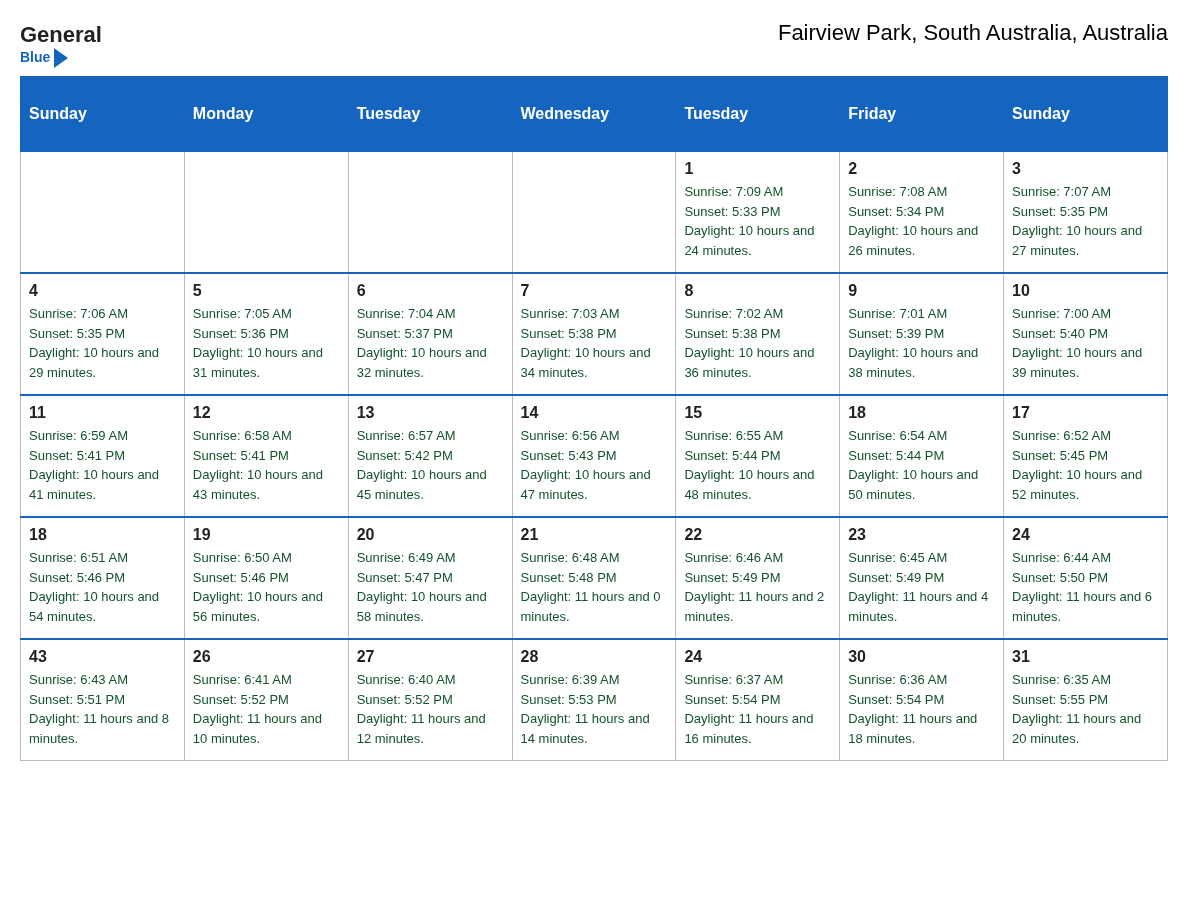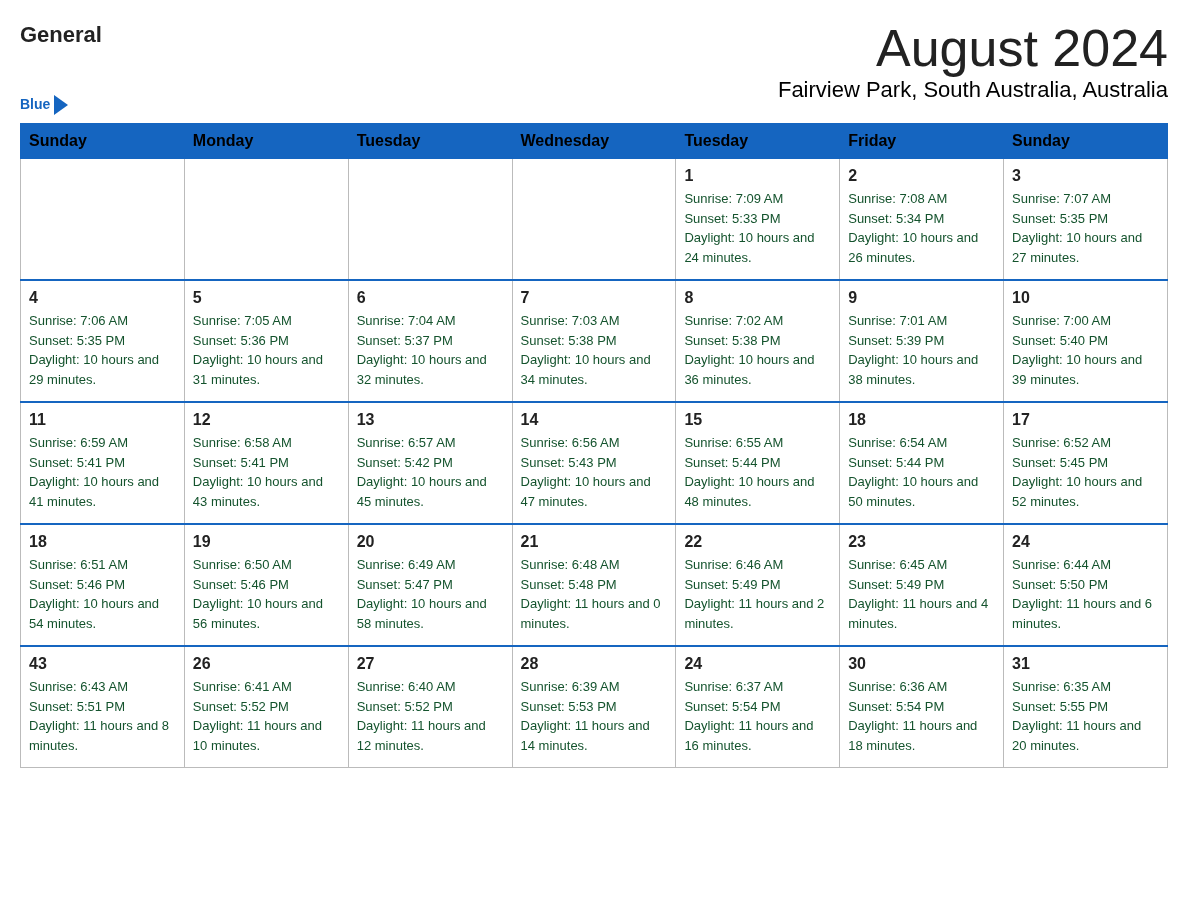--- a/index.html
+++ b/index.html
@@ -13,21 +13,20 @@
       display: flex;
       align-items: flex-start;
       justify-content: space-between;
       margin-bottom: 8px;
     }
     .logo {
       display: flex;
       flex-direction: column;
       align-items: flex-start;
       margin-top: 4px;
-      gap: 47px;
     }
     .logo-general {
       font-size: 22px;
       font-weight: bold;
       color: #222;
       line-height: 1;
     }
     .logo-blue-row {
       display: flex;
       align-items: center;
@@ -61,24 +60,24 @@
       text-align: right;
       margin-bottom: 12px;
     }
     .calendar {
       width: 100%;
       border-collapse: collapse;
       border: 1px solid #999;
     }
     .calendar th {
       background-color: #1565c0;
-      color: #000000;
+      color: #ffffff;
       font-size: 16px;
       font-weight: bold;
-      padding: 8px 8px;
+      padding: 28px 8px;
       text-align: left;
       border: 1px solid #1565c0;
     }
     .calendar td {
       vertical-align: top;
       padding: 8px 8px 12px 8px;
       border: 1px solid #bbb;
       font-size: 13px;
       color: #222;
       width: calc(100% / 7);
@@ -111,21 +110,20 @@
 
 <div class="header-top">
   <div class="logo">
     <span class="logo-general">General</span>
     <div class="logo-blue-row">
       <span class="logo-blue">Blue</span>
       <div class="logo-triangle"></div>
     </div>
   </div>
   <div class="header-right">
-    <div class="month-title">August 2024</div>
     <div class="location-title">Fairview Park, South Australia, Australia</div>
   </div>
 </div>
 
 <table class="calendar">
   <thead>
     <tr>
       <th>Sunday</th>
       <th>Monday</th>
       <th>Tuesday</th>

